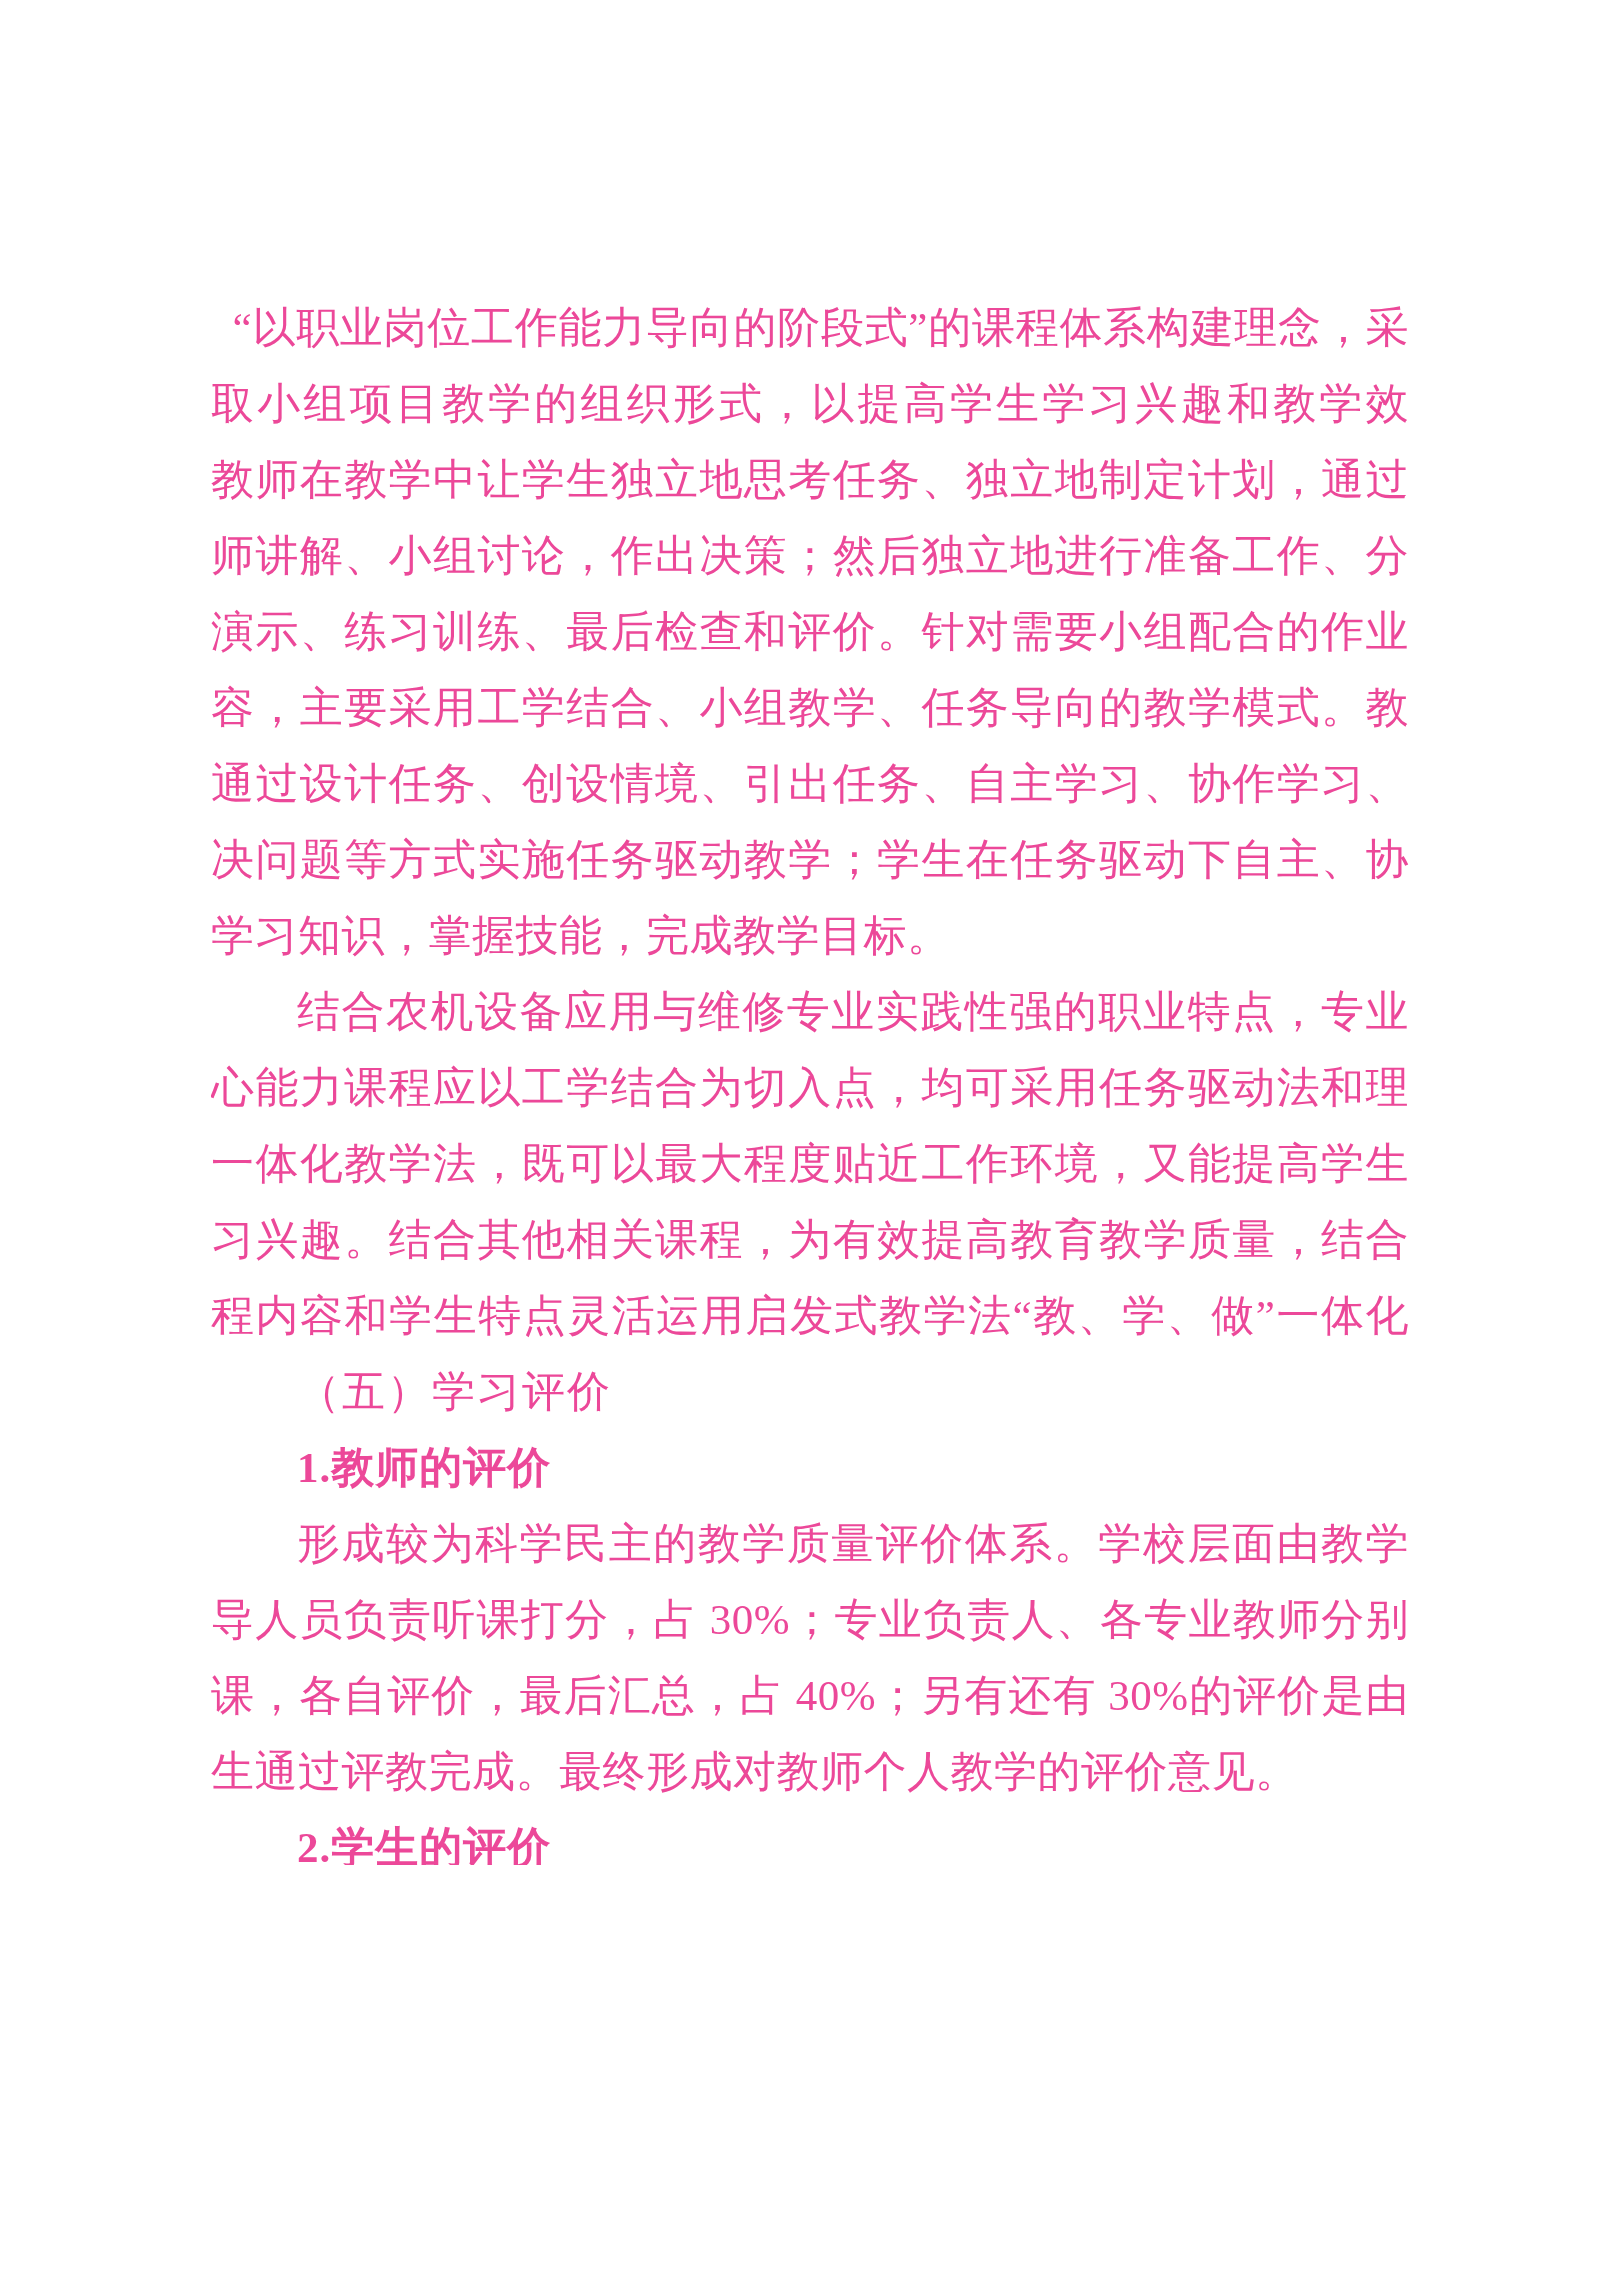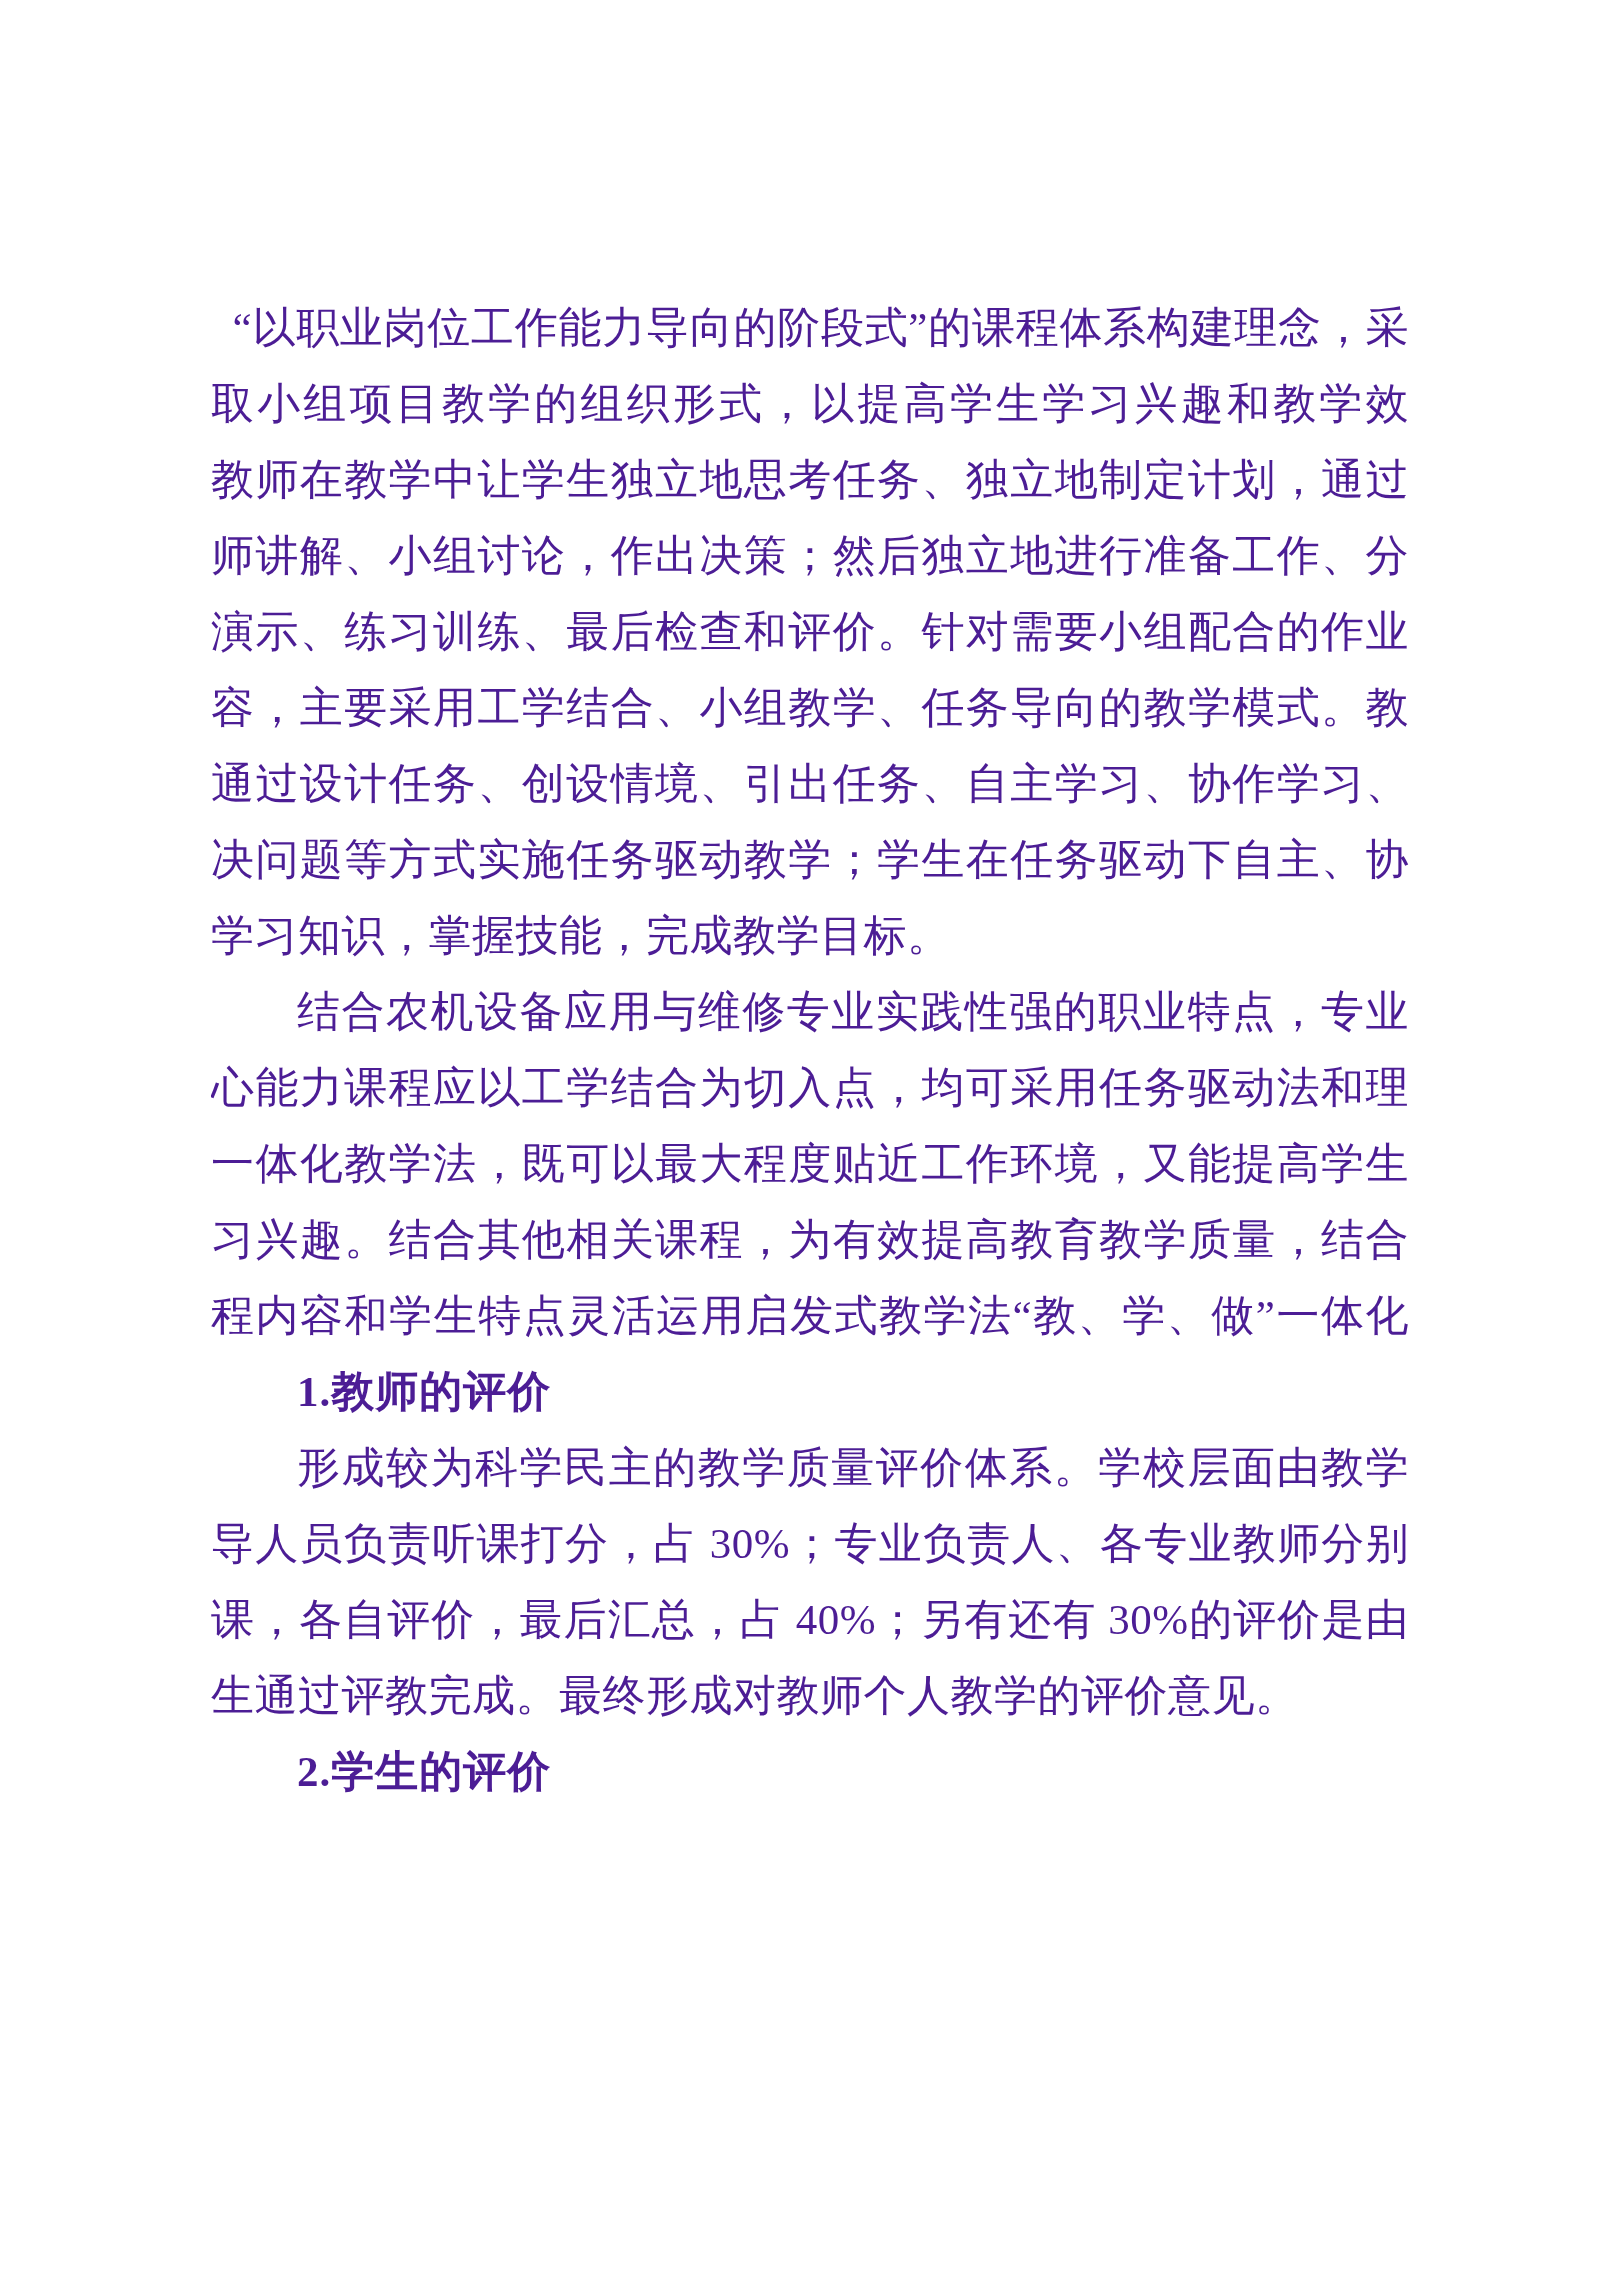--- a/index.html
+++ b/index.html
@@ -5,21 +5,21 @@
   html, body {
     margin: 0;
     padding: 0;
     background: #ffffff;
   }
   .page {
     position: relative;
     width: 1621px;
     height: 1865px;
     background: #ffffff;
-    color: #4c1d95;
+    color: #ec4899;
     font-family: "Liberation Serif", "DejaVu Serif", serif;
     overflow: hidden;
   }
   .content {
     position: absolute;
     left: 211px;
     top: 290px;
     width: 1198px;
   }
   .line {
@@ -77,20 +77,21 @@
     <div class="line">通过设计任务、创设情境、引出任务、自主学习、协作学习、解</div>
     <div class="line">决问题等方式实施任务驱动教学；学生在任务驱动下自主、协作</div>
     <div class="line end">学习知识，掌握技能，完成教学目标。</div>
 
     <div class="line ind">结合农机设备应用与维修专业实践性强的职业特点，专业核</div>
     <div class="line">心能力课程应以工学结合为切入点，均可采用任务驱动法和理实</div>
     <div class="line">一体化教学法，既可以最大程度贴近工作环境，又能提高学生学</div>
     <div class="line">习兴趣。结合其他相关课程，为有效提高教育教学质量，结合课</div>
     <div class="line">程内容和学生特点灵活运用启发式教学法“教、学、做”一体化</div>
 
+    <div class="line end ind h-kai">（五）学习评价</div>
 
     <div class="line end ind h-bold">1.教师的评价</div>
 
     <div class="line ind">形成较为科学民主的教学质量评价体系。学校层面由教学督</div>
     <div class="line">导人员负责听课打分，占 30%；专业负责人、各专业教师分别听</div>
     <div class="line">课，各自评价，最后汇总，占 40%；另有还有 30%的评价是由学</div>
     <div class="line end">生通过评教完成。最终形成对教师个人教学的评价意见。</div>
 
     <div class="line end ind h-bold">2.学生的评价</div>
 

